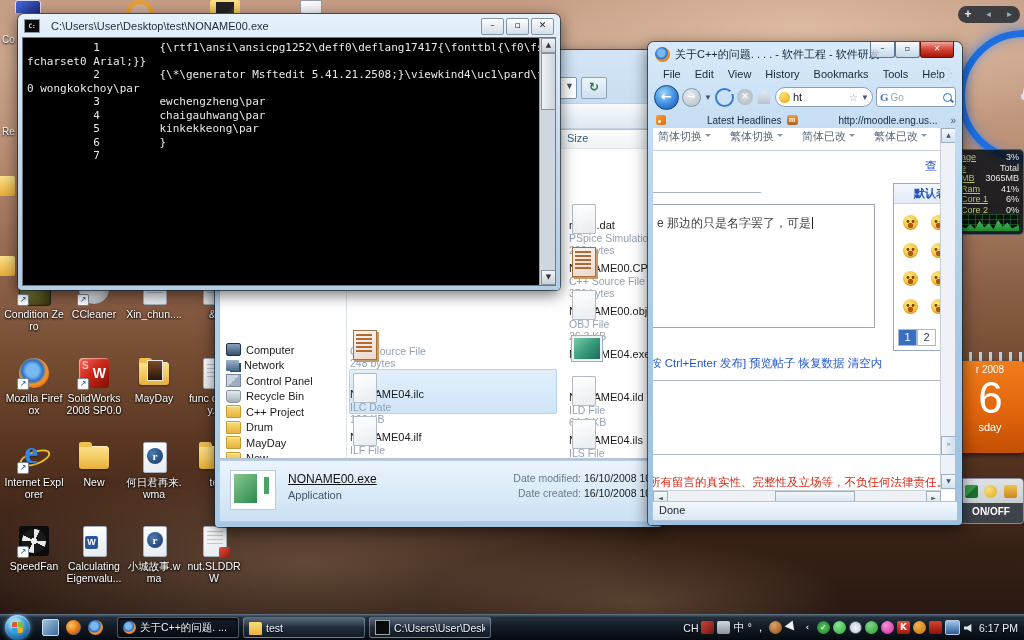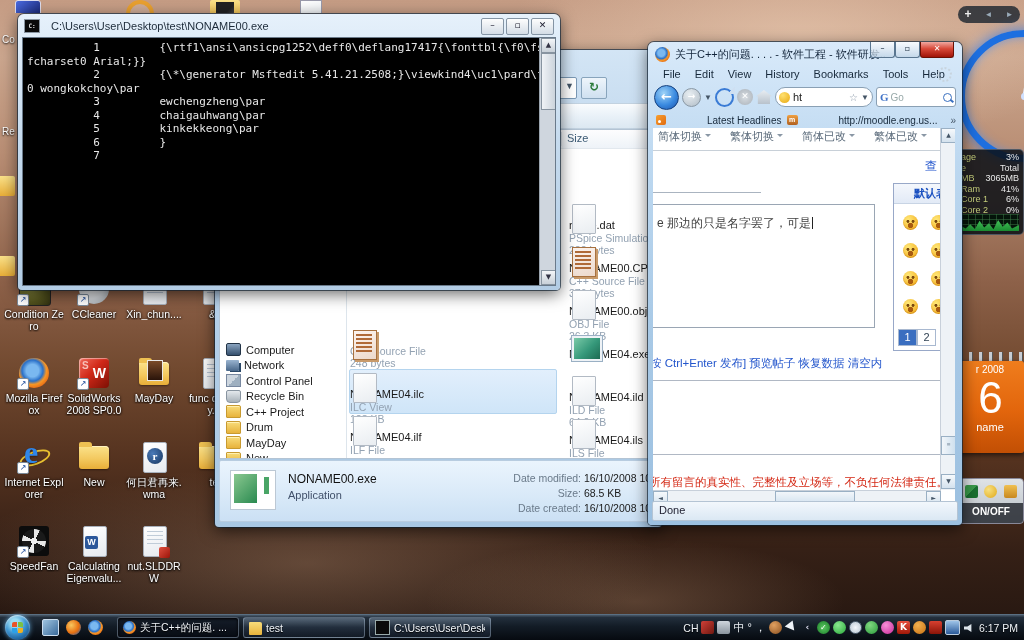--- a/index.html
+++ b/index.html
@@ -127,21 +127,21 @@
   .fi-exe{width:26px;height:21px;margin-top:3px;display:block;background:linear-gradient(135deg,#7acaa8 0%,#35987a 55%,#1d6a52 100%);
     border:2px solid #eef2f6;box-shadow:0 0 0 1px #9ab0c4;}
   .ftxt{margin-left:36px;padding-top:2px;}
   .fname{display:block;font-size:11px;line-height:13px;color:#1a1a1a;white-space:nowrap;}
   .ftype,.fsize{display:block;font-size:10.5px;line-height:12px;color:#93a2b2;white-space:nowrap;}
   .x-details{position:absolute;left:4px;right:4px;bottom:5px;height:60px;
     background:linear-gradient(180deg,#eaf4fd 0%,#d8e9f8 60%,#cbe0f4 100%);border:1px solid #b8cce0;border-radius:2px;}
   .dtl-ic{position:absolute;left:10px;top:9px;width:44px;height:38px;background:#fff;border:1px solid #bcc8d4;}
   .dtl-ic::before{content:"";position:absolute;left:3px;top:3px;width:23px;height:29px;background:linear-gradient(135deg,#8ac890,#2a8a50);}
   .dtl-ic::after{content:"";position:absolute;right:6px;top:6px;width:5px;height:17px;background:#49a566;}
-  .dtl-name{position:absolute;left:68px;top:11px;font-size:12px;color:#111;}
+  .dtl-name{position:absolute;left:68px;top:11px;font-size:12px;color:#111;text-decoration:underline;}
   .dtl-type{position:absolute;left:68px;top:28px;font-size:11px;color:#40506a;}
   .dtl-fields{position:absolute;left:215px;top:10px;}
   .drow{line-height:15px;white-space:nowrap;font-size:10.5px;}
   .dlab{display:inline-block;width:146px;text-align:right;color:#6a7a8a;margin-right:0;}
   .dval{color:#1a1a1a;}
   
   #firefox{left:648px;top:42px;width:314px;height:483px;z-index:5;
     background:linear-gradient(180deg,#d9eafa 0%,#bdd8f0 25%,#a8c9e6 60%,#9cc0e0 100%);}
   .fx-title{position:absolute;left:7px;top:5px;display:flex;align-items:center;gap:5px;width:230px;overflow:hidden;}
   .ff-mini{width:15px;height:15px;flex:none;border-radius:50%;
@@ -235,21 +235,21 @@
   .clock{position:absolute;left:958px;top:30px;width:118px;height:118px;border-radius:50%;
     background:radial-gradient(circle at 50% 45%, #16priorit 0, #0000 0),radial-gradient(circle at 50% 45%, #1a2e5a, #0c1838 70%);
     border:7px solid #1d6fe0;box-shadow:0 0 14px rgba(40,120,240,.8), inset 0 0 10px rgba(60,140,255,.6);}
   .clock .hand{position:absolute;left:50%;top:50%;transform-origin:0 0;background:#e8f0ff;border-radius:2px;}
   .hand.hr{width:3px;height:34px;transform:rotate(190deg) translate(-1.5px,0);}
   .hand.mi{width:2px;height:46px;transform:rotate(-78deg) translate(-1px,0);}
   .clock .cap{position:absolute;left:50%;top:50%;width:7px;height:7px;margin:-3.5px;border-radius:50%;background:#cfe0ff;}
   .cpu{position:absolute;left:956px;top:149px;width:68px;height:86px;border-radius:5px;
     background:rgba(12,16,22,.86);border:1px solid rgba(140,160,180,.45);padding:2px 4px;box-sizing:border-box;}
   .cpurow{display:flex;justify-content:space-between;font-size:9px;line-height:10.5px;color:#e8e8e8;white-space:nowrap;}
-  .cpurow .cl{color:#c3cc7a;}
+  .cpurow .cl{color:#c3cc7a;text-decoration:underline;}
   .cgraph{position:absolute;left:4px;right:4px;bottom:3px;height:17px;background:#04140a;
     background-image:repeating-linear-gradient(90deg,rgba(60,120,70,.5) 0 1px,transparent 1px 7px),
       repeating-linear-gradient(180deg,rgba(60,120,70,.5) 0 1px,transparent 1px 5px);overflow:hidden;}
   .spikes{position:absolute;inset:0;background:linear-gradient(180deg,#5ae070,#1a8a30);
     clip-path:polygon(0 100%,0 70%,8% 85%,16% 60%,24% 88%,32% 40%,40% 80%,48% 55%,56% 90%,64% 35%,72% 75%,80% 50%,88% 85%,100% 65%,100% 100%);}
   .cal{position:absolute;left:956px;top:352px;width:68px;height:106px;}
   .cal-spiral{height:9px;background:repeating-linear-gradient(90deg,transparent 0 3px,#c8ccd2 3px 6px,#555 6px 7px,transparent 7px 10px);}
   .cal-body{height:92px;background:linear-gradient(180deg,#ef7d1d 0%,#e2650c 55%,#c24f04 100%);border-radius:3px;
     box-shadow:0 2px 5px rgba(0,0,0,.6);text-align:center;color:#fff;}
   .cal-month{font-size:10px;padding-top:3px;}
@@ -424,20 +424,27 @@
       </div>
       <div class="dicon">
         <div class="dimg">
           <i class="dii ic-word"></i>
 
         </div>
         <div class="dlabel">Calculating Eigenvalu...</div>
       </div>
       <div class="dicon">
         <div class="dimg">
+          <i class="dii ic-real"></i>
+
+        </div>
+        <div class="dlabel">小城故事.wma</div>
+      </div>
+      <div class="dicon">
+        <div class="dimg">
           <i class="dii ic-sld"></i>
 
         </div>
         <div class="dlabel">nut.SLDDRW</div>
       </div>
     </div>
 
   <div id="gadgets">
     <div class="gnav">
       <span class="plus">+</span>
@@ -477,21 +484,21 @@
         <div class="cpurow">
           <span class="cl">Core 2</span>
           <span class="cv">0%</span>
         </div>
       </div>
     <div class="cal">
       <div class="cal-spiral"></div>
       <div class="cal-body">
         <div class="cal-month">r 2008</div>
         <div class="cal-day">6</div>
-        <div class="cal-wd">name</div>
+        <div class="cal-wd">sday</div>
       </div>
     </div>
     <div class="launch">
       <div class="launch-icons">
 
       <span class="li li-grid"></span>
           <span class="li li-mag"></span>
           <span class="li li-box"></span>
         </div>
       <div class="launch-label">ON/OFF</div>
@@ -558,21 +565,21 @@
                 <span class="ftype">C++ Source File</span>
                 <span class="fsize">248 bytes</span>
               </span>
             </div>
             <div class="tile selected">
               <span class="fic">
                 <i class="fi-doc"></i>
               </span>
               <span class="ftxt">
                 <span class="fname">NONAME04.ilc</span>
-                <span class="ftype">ILC View</span>
+                <span class="ftype">ILC Date</span>
                 <span class="fsize">128 KB</span>
               </span>
             </div>
             <div class="tile">
               <span class="fic">
                 <i class="fi-doc"></i>
               </span>
               <span class="ftxt">
                 <span class="fname">NONAME04.ilf</span>
                 <span class="ftype">ILF File</span>
@@ -651,24 +658,20 @@
     </div>
     <div class="x-details">
       <div class="dtl-ic"></div>
       <div class="dtl-name">NONA­ME00.exe</div>
       <div class="dtl-type">Application</div>
       <div class="dtl-fields">
 
       <div class="drow">
             <span class="dlab">Date modified:</span>
             <span class="dval">16/10/2008 10:34 AM</span>
-          </div>
-          <div class="drow">
-            <span class="dlab">Size:</span>
-            <span class="dval">68.5 KB</span>
           </div>
           <div class="drow">
             <span class="dlab">Date created:</span>
             <span class="dval">16/10/2008 10:33 AM</span>
           </div>
         </div>
     </div>
   </div>
 
   <div id="console" class="win">

